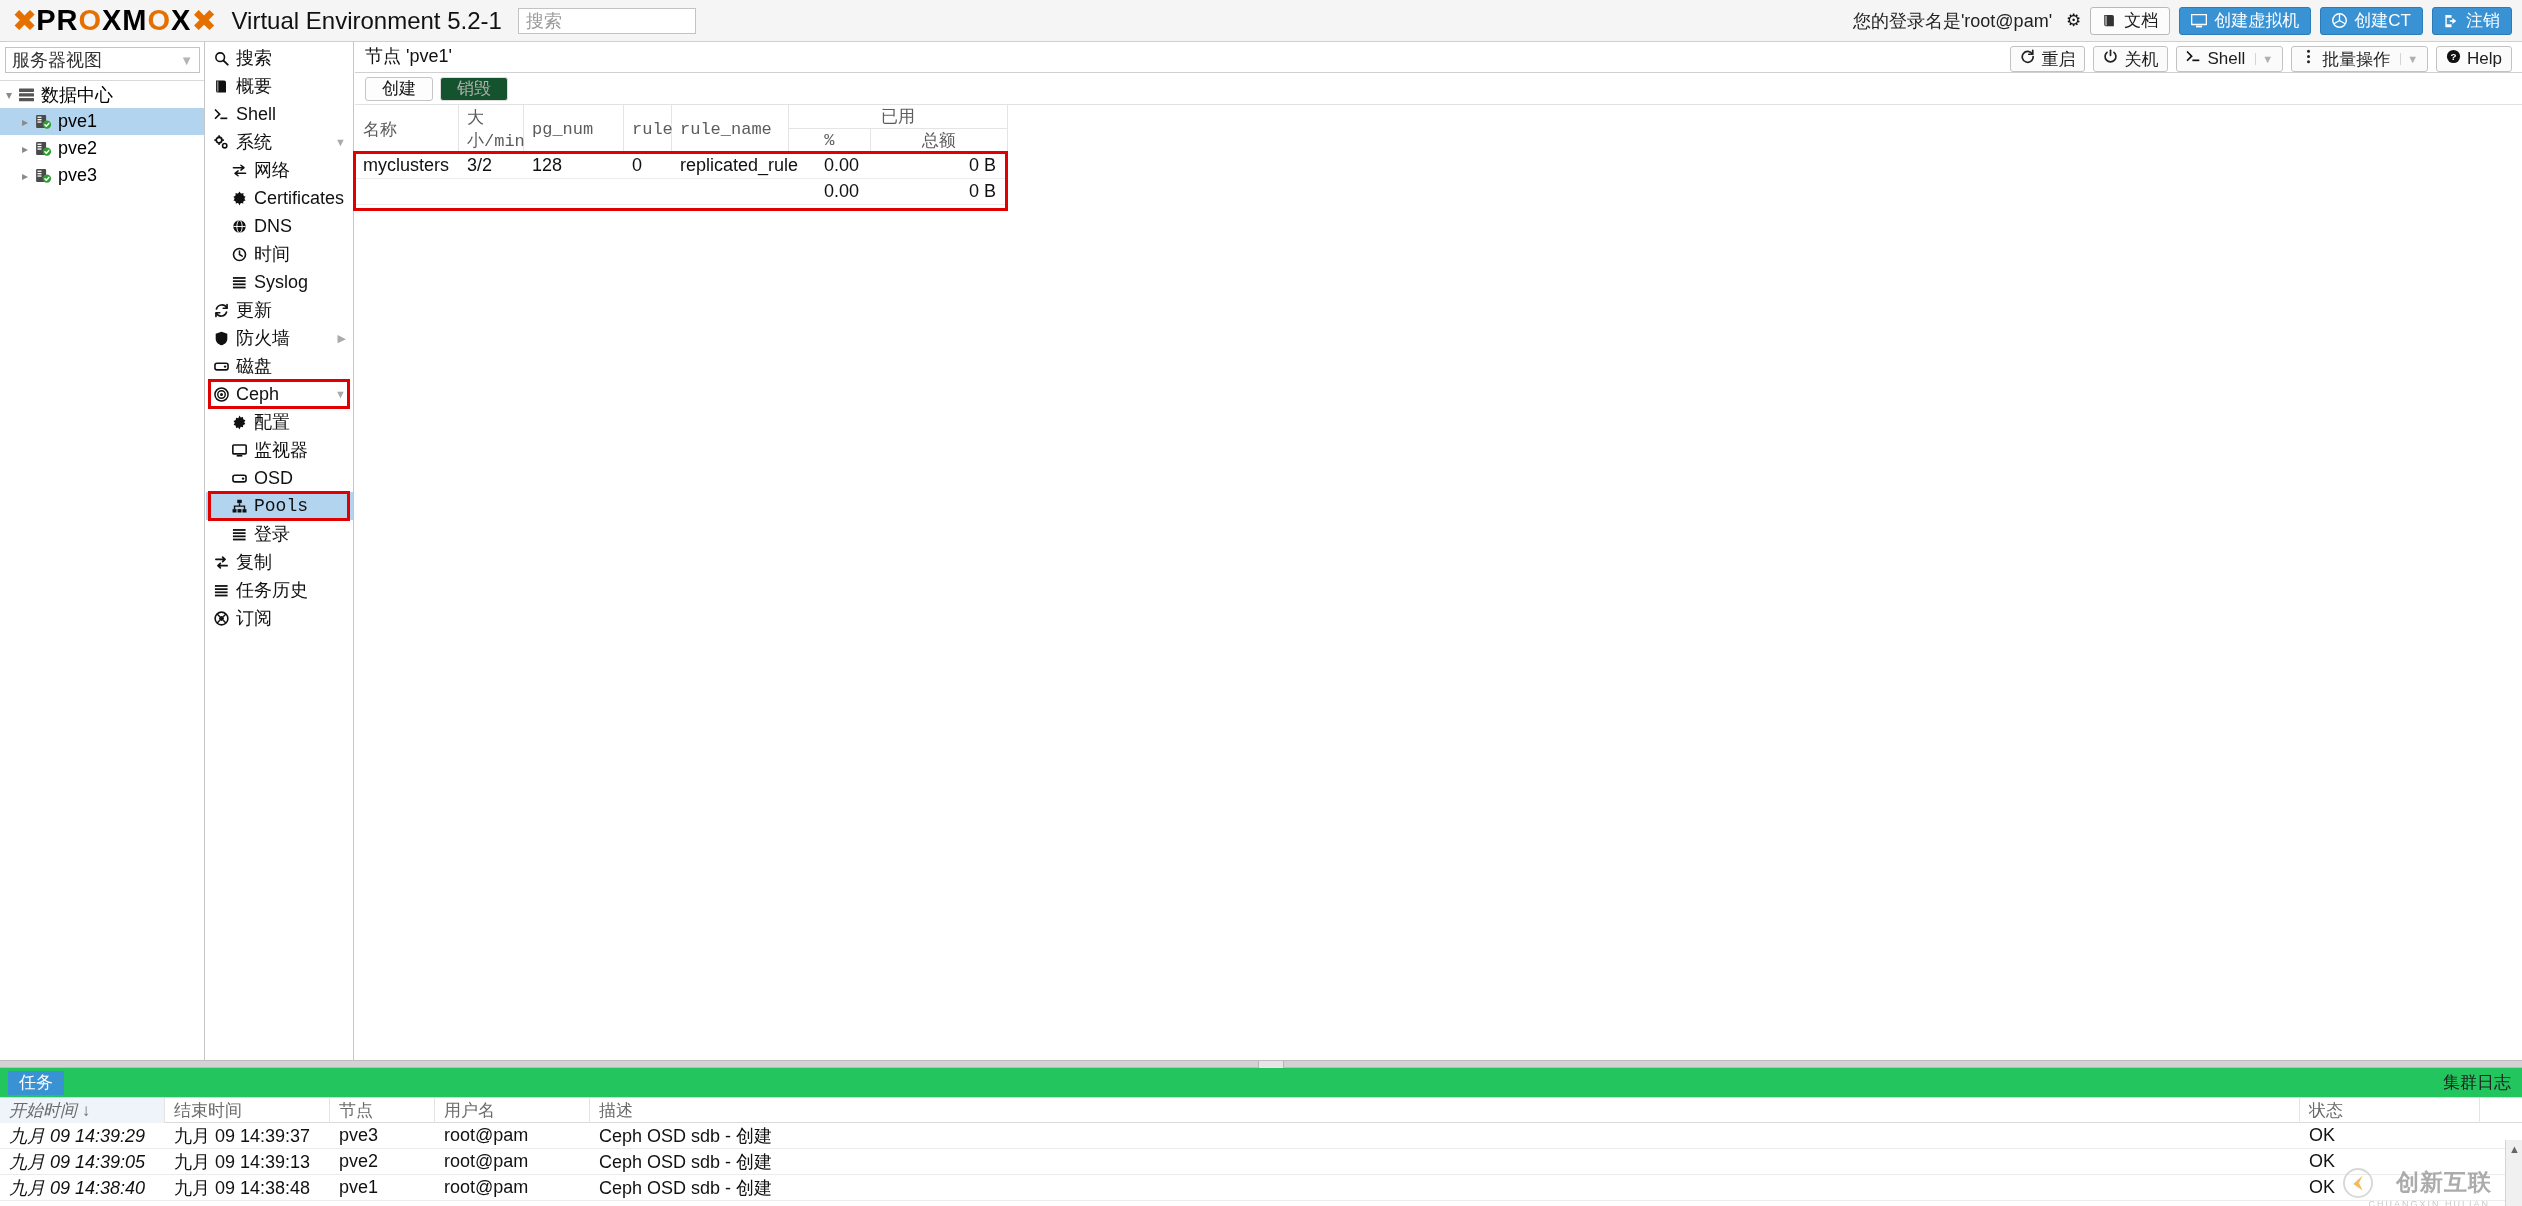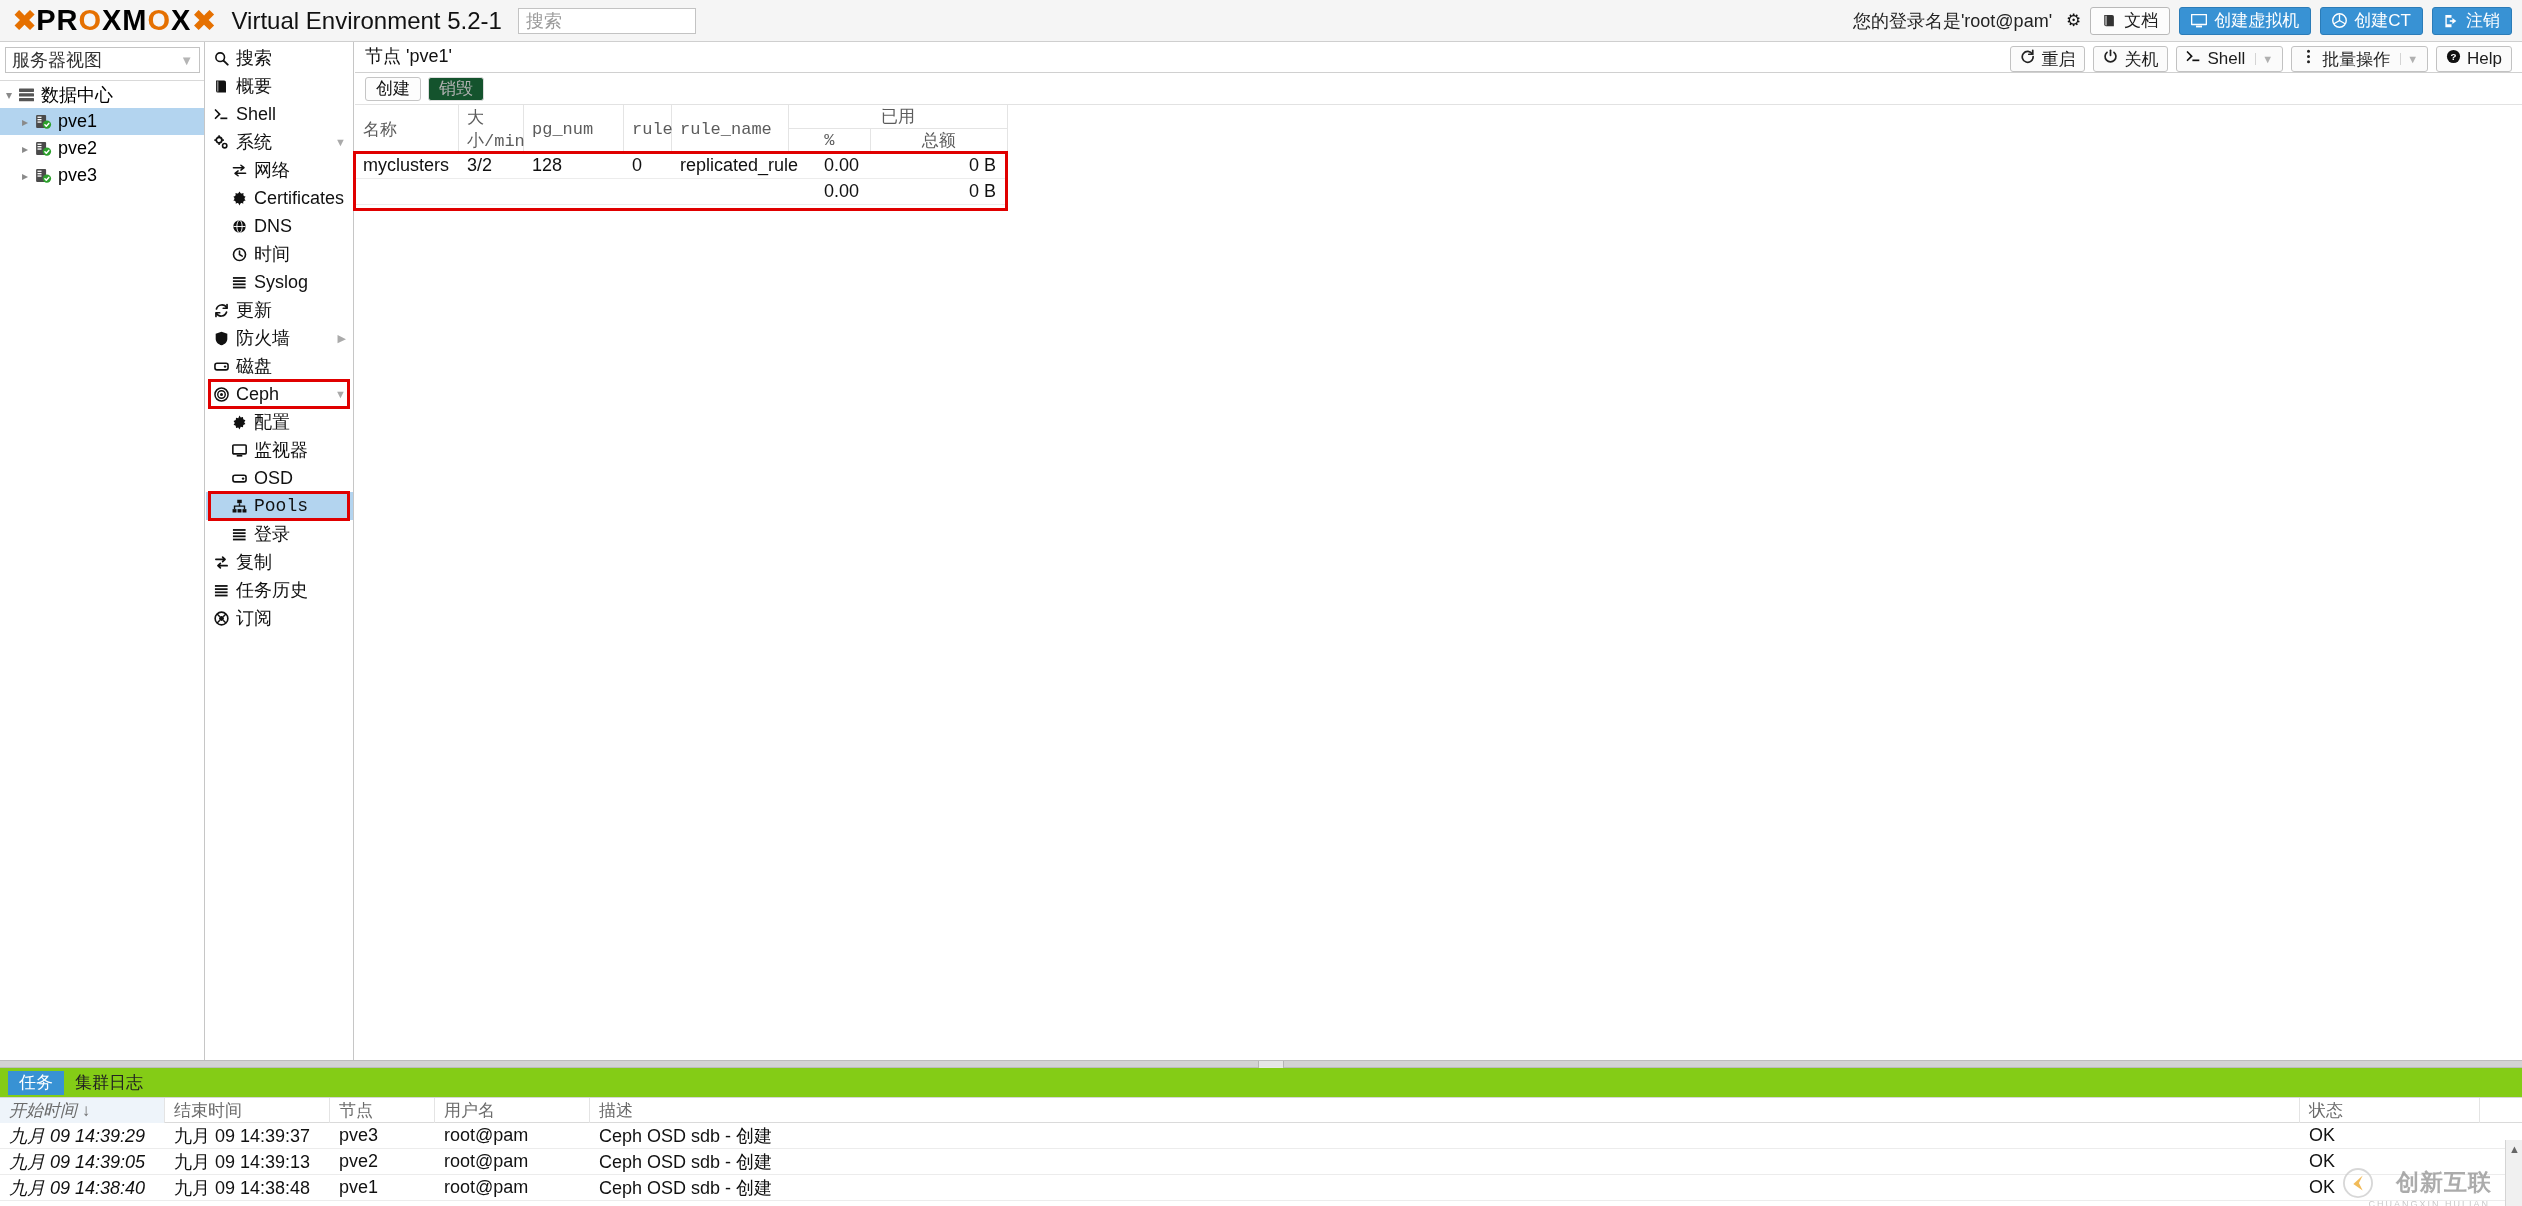--- a/index.html
+++ b/index.html
@@ -170,21 +170,21 @@
     border-top: 1px solid #d0d0d0;
   }
   #panel-toolbar {
     height: 32px;
     border-bottom: 1px solid #e2e2e2;
     display: flex; align-items: center;
     padding-left: 10px; gap: 7px;
   }
   .pbtn {
     height: 24px; display: flex; align-items: center;
-    padding: 0 10px;
+    padding: 0 16px;
     border: 1px solid #c5c5c5; border-radius: 3px;
     background: #fdfdfd; font-size: 17px; color: #111;
   }
   .pbtn.disabled { color: #b2b2b2; border-color: #dcdcdc; background: #14532d; }
 
   
   #pooltable {
     position: absolute; left: 0; top: 32px;
     width: 653px;
   }
@@ -252,21 +252,22 @@
   }
   #taskpanel {
     position: absolute; left: 0; top: 1068px;
     width: 2522px; height: 138px;
     background: #fff;
   }
   #tasktabs {
     height: 30px; display: flex; align-items: center;
     padding-left: 8px; 
     border-bottom: 1px solid #d6d6d6;
-    background: #84cc16;
+    background: #22c55e;
+    justify-content: space-between;
   }
   .ttab {
     height: 24px; display: flex; align-items: center;
     padding: 0 11px; font-size: 17px;
     color: #222;
   }
   .ttab.active { background: #3892d4; color: #fff; }
   #loghead {
     display: flex; height: 25px; align-items: center;
     font-size: 17px; color: #6b6b6b;

